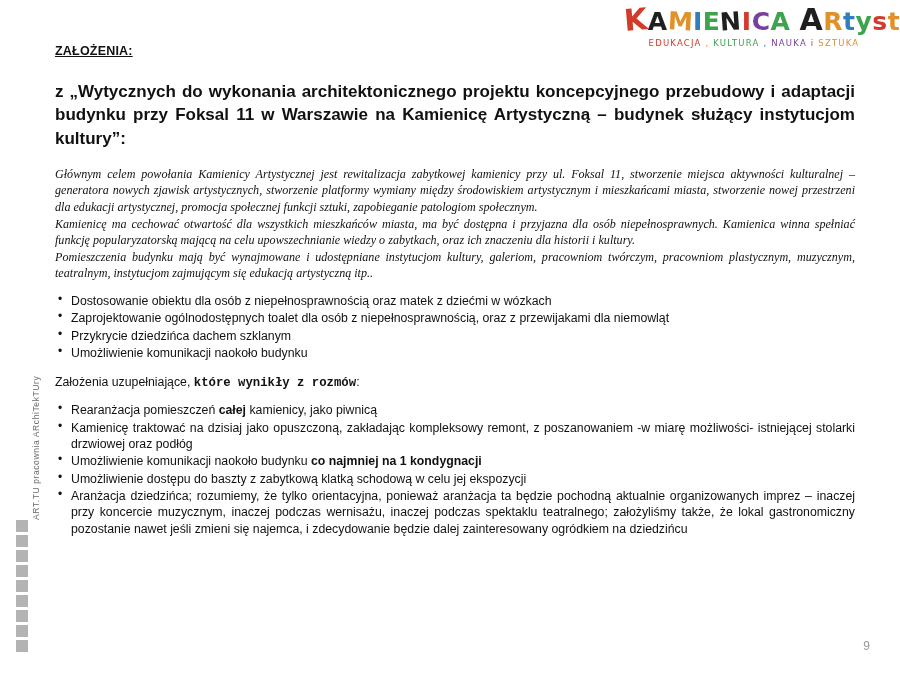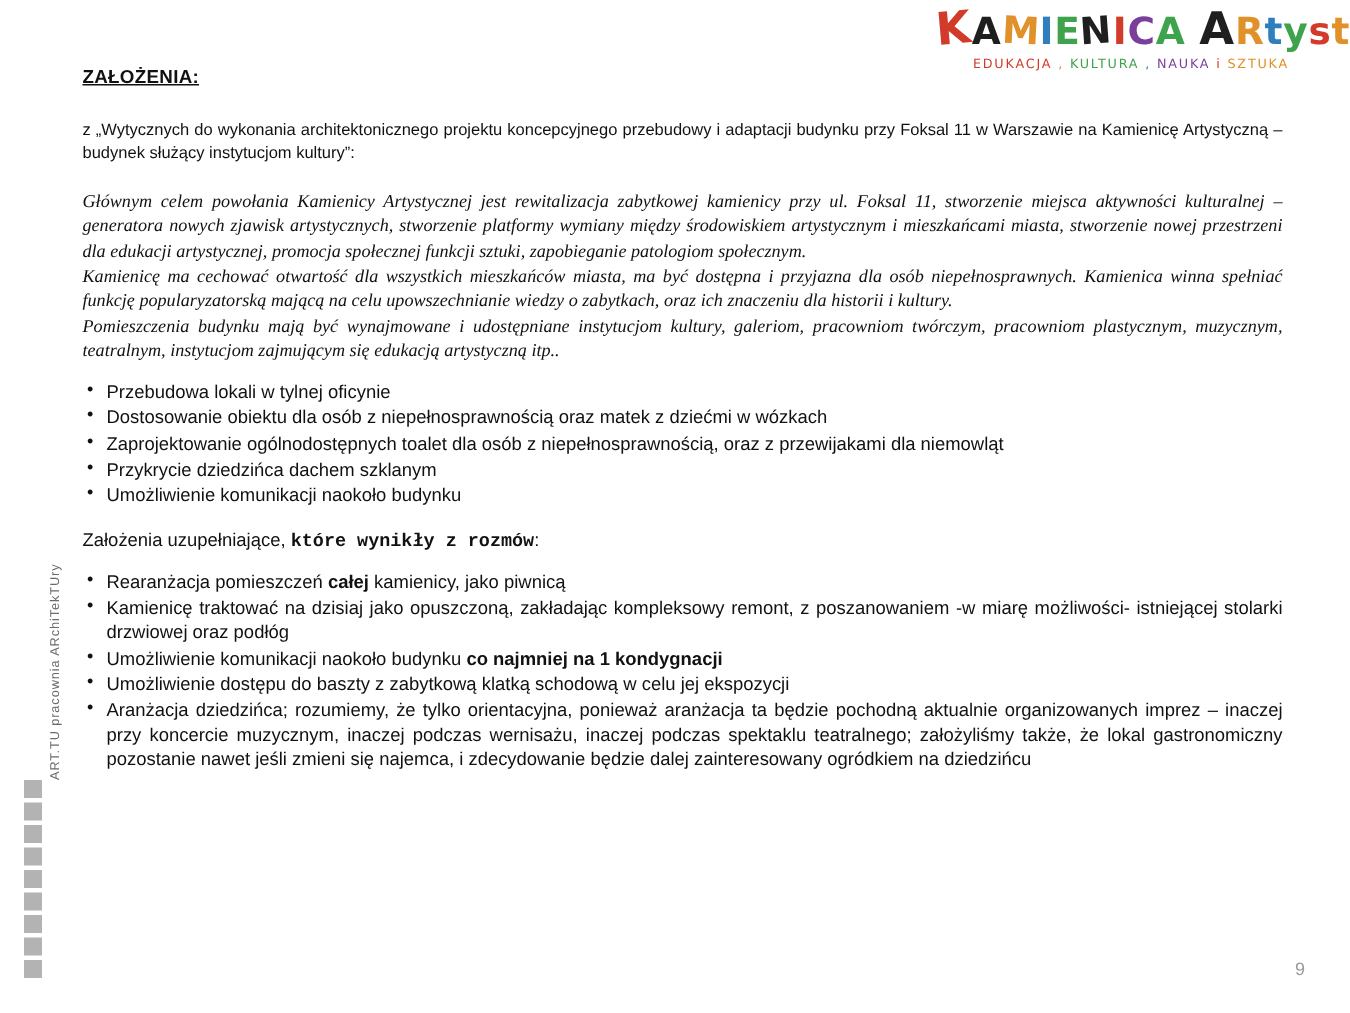--- a/index.html
+++ b/index.html
@@ -102,24 +102,25 @@
     width: 800px;
   }
   .heading {
     font-size: 12.5px;
     font-weight: bold;
     text-decoration: underline;
     letter-spacing: 0.2px;
     margin-bottom: 22px;
   }
   .intro {
-    font-size: 11px;
+    font-size: 17px;
     line-height: 1.38;
     text-align: justify;
     margin-bottom: 16px;
+    font-weight: bold;
   }
   .quote {
     font-size: 12.1px;
     font-style: italic;
     line-height: 1.33;
     text-align: justify;
     margin-bottom: 0;
   }
   .quote p { margin: 0 0 1px 0; font-family: Liberation Serif, serif; }
 
@@ -191,21 +192,20 @@
 
   <div class="intro">z „Wytycznych do wykonania architektonicznego projektu koncepcyjnego przebudowy i adaptacji budynku przy Foksal 11 w Warszawie na Kamienicę Artystyczną – budynek służący instytucjom kultury”:</div>
 
   <div class="quote">
     <p>Głównym celem powołania Kamienicy Artystycznej jest rewitalizacja zabytkowej kamienicy przy ul. Foksal 11, stworzenie miejsca aktywności kulturalnej – generatora nowych zjawisk artystycznych, stworzenie platformy wymiany między środowiskiem artystycznym i mieszkańcami miasta, stworzenie nowej przestrzeni dla edukacji artystycznej, promocja społecznej funkcji sztuki, zapobieganie patologiom społecznym.</p>
     <p>Kamienicę ma cechować otwartość dla wszystkich mieszkańców miasta, ma być dostępna i przyjazna dla osób niepełnosprawnych. Kamienica winna spełniać funkcję popularyzatorską mającą na celu upowszechnianie wiedzy o zabytkach, oraz ich znaczeniu dla historii i kultury.</p>
     <p>Pomieszczenia budynku mają być wynajmowane i udostępniane instytucjom kultury, galeriom, pracowniom twórczym, pracowniom plastycznym, muzycznym, teatralnym, instytucjom zajmującym się edukacją artystyczną itp..</p>
   </div>
 
   <ul class="bullets">
-    <li>Przebudowa lokali w tylnej oficynie</li>
     <li>Dostosowanie obiektu dla osób z niepełnosprawnością oraz matek z dziećmi w wózkach</li>
     <li>Zaprojektowanie ogólnodostępnych toalet dla osób z niepełnosprawnością, oraz z przewijakami dla niemowląt</li>
     <li>Przykrycie dziedzińca dachem szklanym</li>
     <li>Umożliwienie komunikacji naokoło budynku</li>
   </ul>
 
   <div class="section2-title">
     <span>Założenia uzupełniające, </span><b>które wynikły z rozmów</b><span>:</span>
   </div>
 

